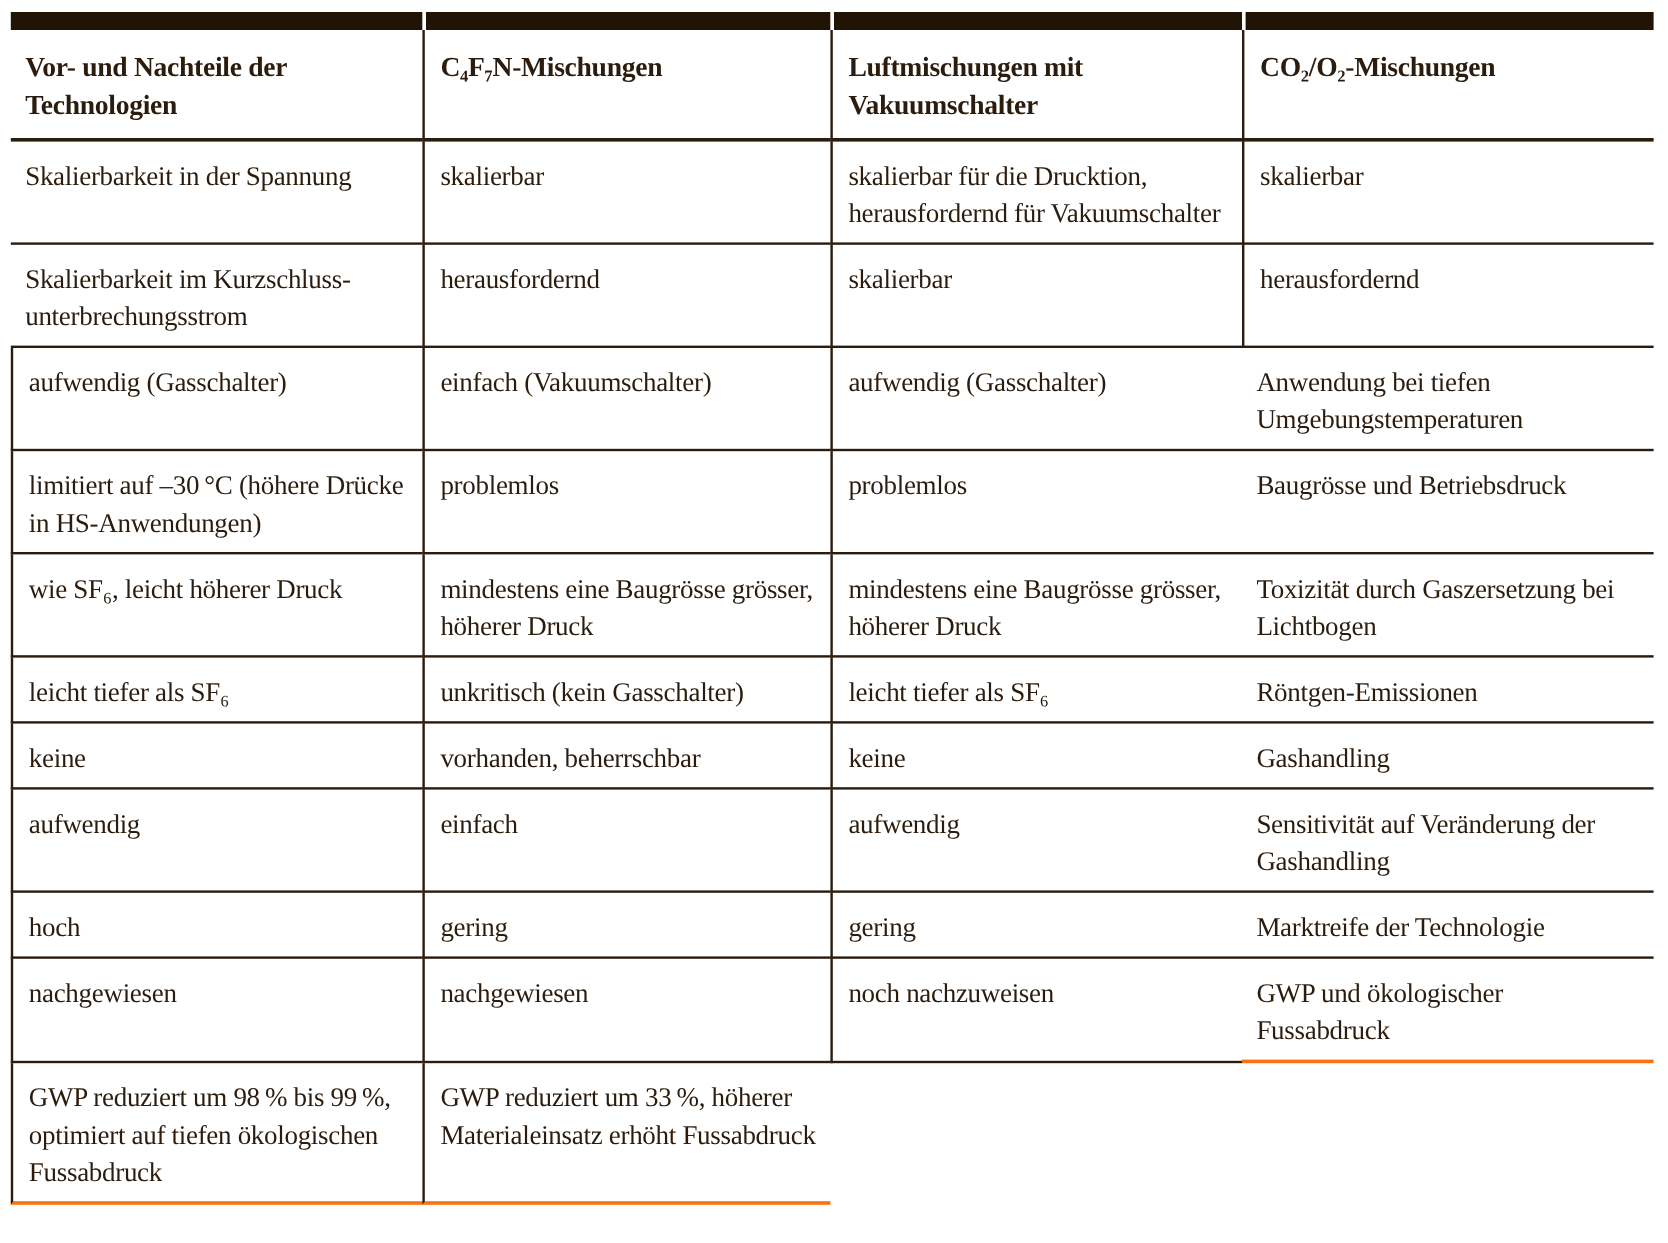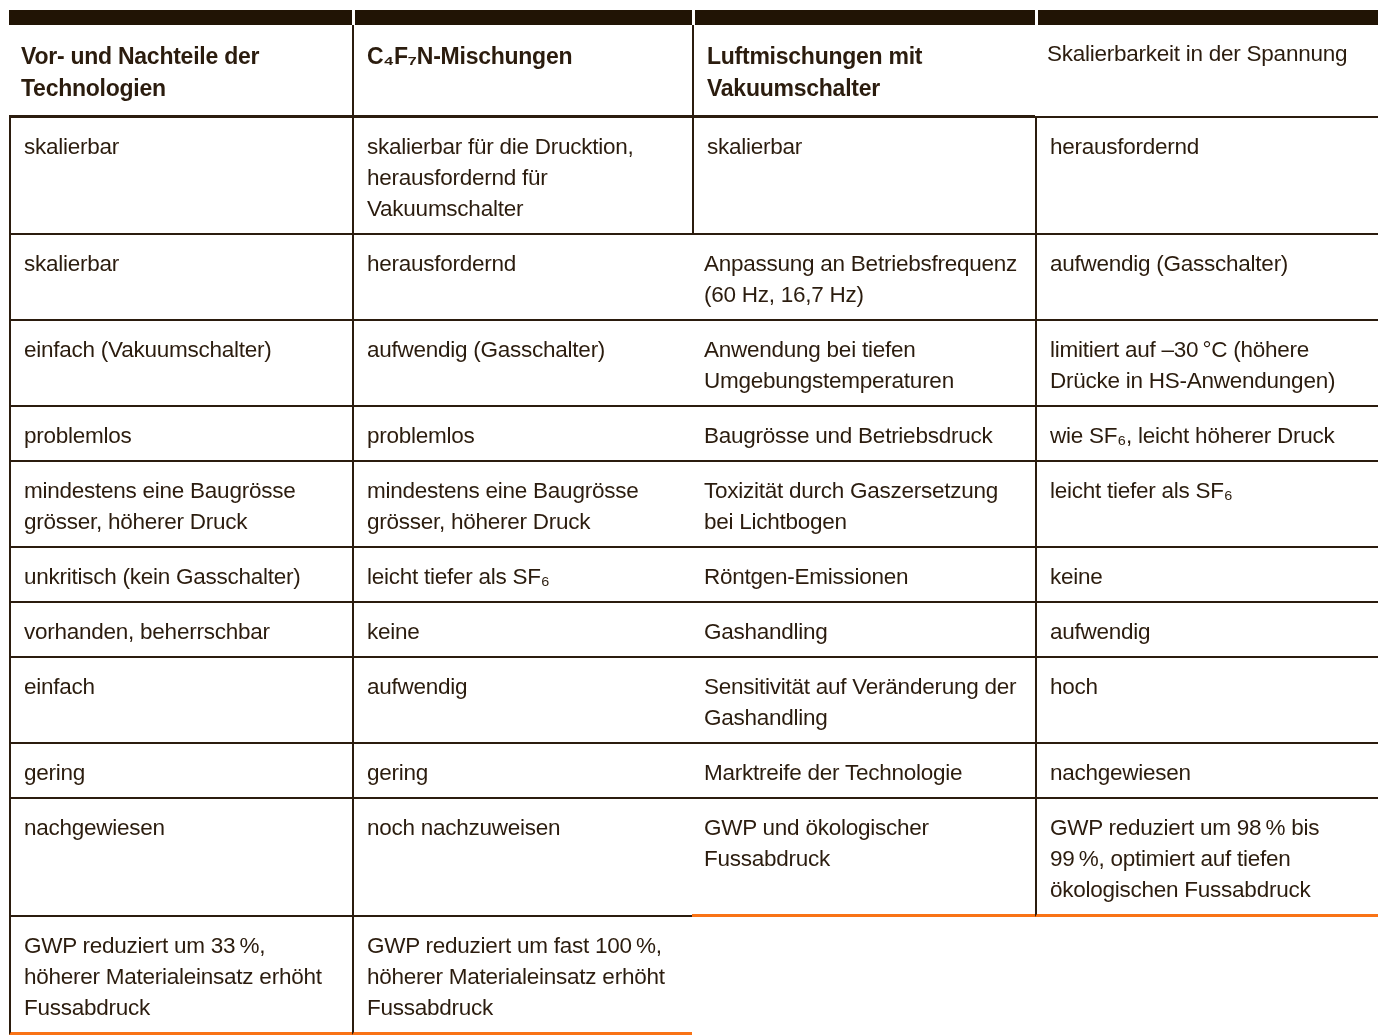--- a/index.html
+++ b/index.html
@@ -6,21 +6,21 @@
     margin: 0;
     padding: 0;
     background: #ffffff;
     width: 1390px;
     height: 1036px;
     overflow: hidden;
   }
   .page {
     box-sizing: border-box;
     padding: 10px 0 0 9px;
-    font-family: Liberation Sans, sans-serif;
+    font-family: Liberation Serif, serif;
     color: #2b1c0e;
   }
   .table {
     display: grid;
     grid-template-columns: 343px 340px 343px 343px;
     width: 1369px;
   }
   .bar {
     height: 15px;
     background: #211405;
@@ -61,28 +61,29 @@
 <div class="page">
   <div class="table" id="table-root">
     <div class="bar"></div>
     <div class="bar gap"></div>
     <div class="bar gap"></div>
     <div class="bar gap"></div>
 
     <div class="cell head">Vor- und Nachteile der Technologien</div>
     <div class="cell head vline">C₄F₇N-Mischungen</div>
     <div class="cell head vline">Luftmischungen mit Vakuumschalter</div>
+    <div class="cell head vline">CO₂/O₂-Mischungen</div>
   <div class="cell body ">Skalierbarkeit in der Spannung</div>
       <div class="cell body vline">skalierbar</div>
       <div class="cell body vline">skalierbar für die Druck­tion, herausfordernd für Vakuumschalter</div>
       <div class="cell body vline">skalierbar</div>
+      <div class="cell body ">Skalierbarkeit im Kurzschluss-unterbrechungsstrom</div>
       <div class="cell body vline">herausfordernd</div>
       <div class="cell body vline">skalierbar</div>
       <div class="cell body vline">herausfordernd</div>
-      <div class="cell body ">Anpassung an Betriebs­frequenz (60 Hz, 16,7 Hz)</div>
       <div class="cell body vline">aufwendig (Gasschalter)</div>
       <div class="cell body vline">einfach (Vakuumschalter)</div>
       <div class="cell body vline">aufwendig (Gasschalter)</div>
       <div class="cell body ">Anwendung bei tiefen Umgebungstemperaturen</div>
       <div class="cell body vline">limitiert auf –30 °C (höhere Drücke in HS-Anwendungen)</div>
       <div class="cell body vline">problemlos</div>
       <div class="cell body vline">problemlos</div>
       <div class="cell body ">Baugrösse und Betriebsdruck</div>
       <div class="cell body vline">wie SF₆, leicht höherer Druck</div>
       <div class="cell body vline">mindestens eine Baugrösse grösser, höherer Druck</div>
@@ -103,15 +104,14 @@
       <div class="cell body vline">hoch</div>
       <div class="cell body vline">gering</div>
       <div class="cell body vline">gering</div>
       <div class="cell body ">Marktreife der Technologie</div>
       <div class="cell body vline">nachgewiesen</div>
       <div class="cell body vline">nachgewiesen</div>
       <div class="cell body vline">noch nachzuweisen</div>
       <div class="cell body  lastrow">GWP und ökologischer Fussabdruck</div>
       <div class="cell body vline lastrow">GWP reduziert um 98 % bis 99 %, optimiert auf tiefen ökologischen Fussabdruck</div>
       <div class="cell body vline lastrow">GWP reduziert um 33 %, höherer Materialeinsatz erhöht Fussabdruck</div>
-      <div class="cell body vline lastrow">GWP reduziert um fast 100 %, höherer Materialeinsatz erhöht Fussabdruck</div>
     </div>
 </div>
 
 </body></html>

